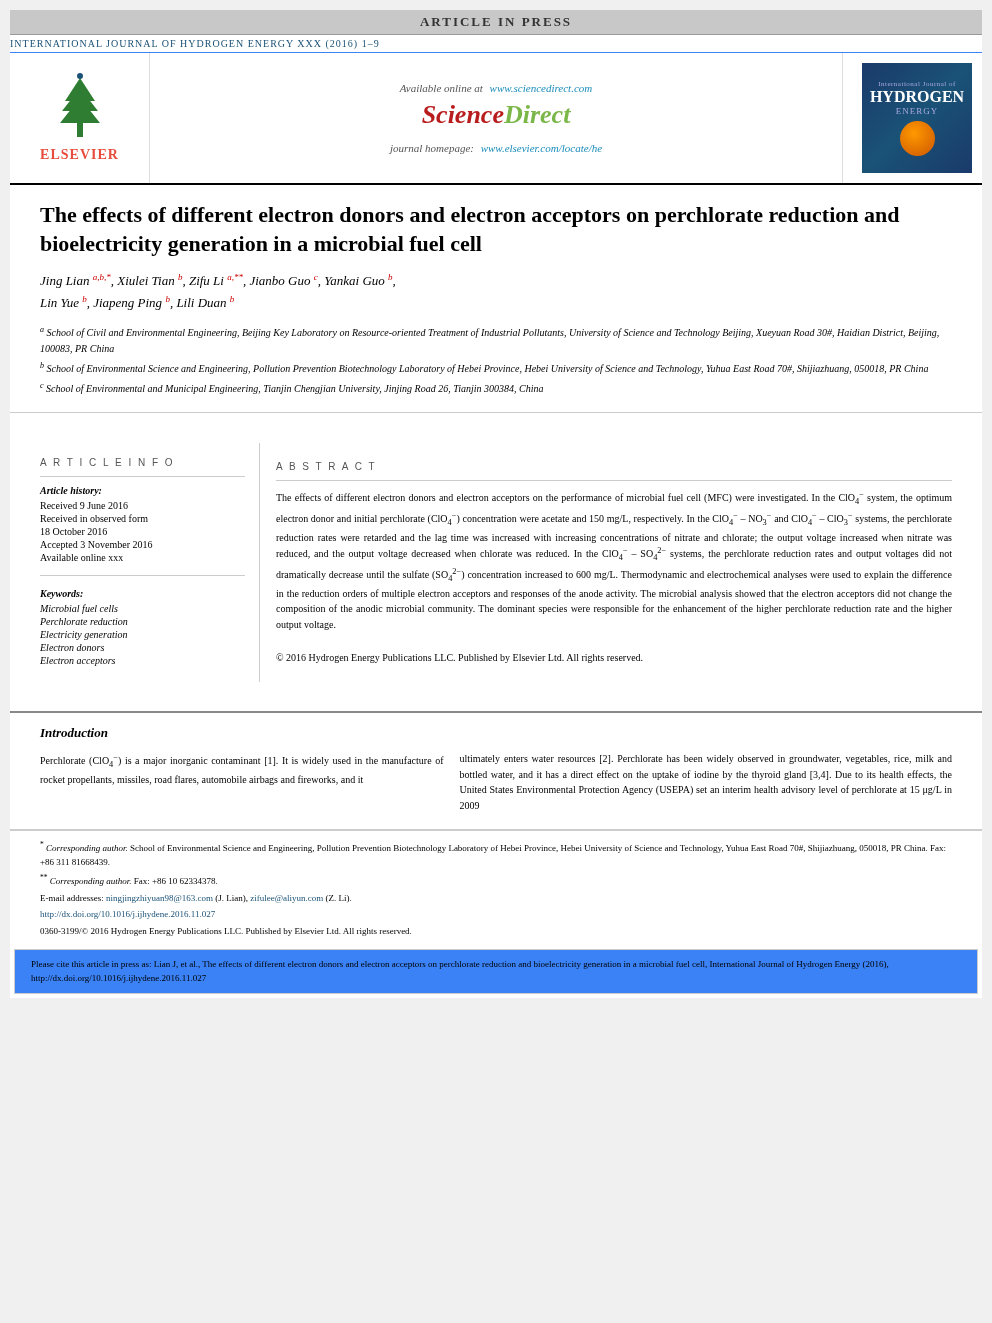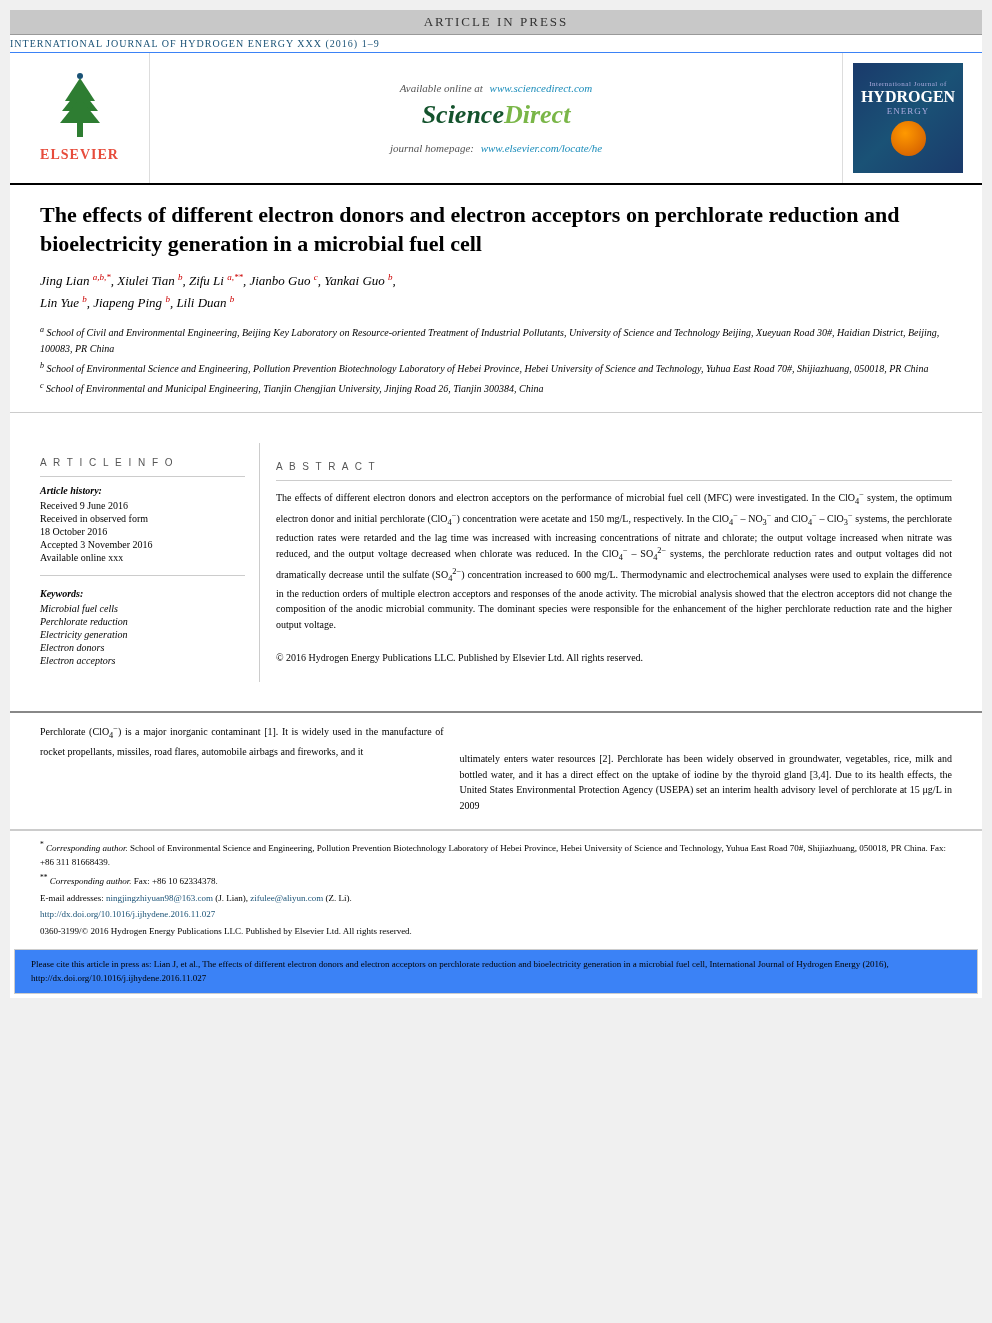--- a/index.html
+++ b/index.html
@@ -15,21 +15,21 @@
       background: white;
       position: relative;
     }
     
     .aip-banner {
       background: #c8c8c8;
       text-align: center;
       padding: 4px 0;
       font-size: 13px;
       letter-spacing: 2px;
-      font-weight: normal;
+      font-weight: bold;
       color: #333;
       border-bottom: 1px solid #999;
     }
     
     .journal-header {
       text-align: left;
       padding: 3px 0;
       font-size: 10px;
       color: #1a5276;
       letter-spacing: 1px;
@@ -96,21 +96,21 @@
     .journal-home a {
       color: #1a8cba;
       text-decoration: none;
     }
     .hydrogen-logo {
       width: 140px;
       padding: 10px;
       border-left: 1px solid #ddd;
       display: flex;
       align-items: center;
-      justify-content: flex-start;
+      justify-content: flex-end;
     }
     .hydrogen-box {
       background: linear-gradient(135deg, #1a3a6b 0%, #1a5276 50%, #1a3a6b 100%);
       width: 110px;
       height: 110px;
       display: flex;
       flex-direction: column;
       align-items: center;
       justify-content: center;
       color: white;
@@ -321,21 +321,21 @@
       </svg>
       <div class="elsevier-text">ELSEVIER</div>
     </div>
 
     <div class="center-info">
       <div class="available-online">
         <span>Available online at</span>
         <a href="#" style="color:#1a8cba; text-decoration:none; margin-left:4px;">www.sciencedirect.com</a>
       </div>
       <div class="sciencedirect-logo">
-        <span style="color:#14532d;">Science</span><span class="sd-green" style="color:#7ab648;">Direct</span>
+        <span style="color:#b91c1c;">Science</span><span class="sd-green" style="color:#7ab648;">Direct</span>
       </div>
       <div class="journal-home">
         <span>journal homepage:</span>
         <a href="#" style="color:#1a8cba; text-decoration:none; margin-left:4px;">www.elsevier.com/locate/he</a>
       </div>
     </div>
 
     <div class="hydrogen-logo">
       <div class="hydrogen-box">
         <div class="intl">International Journal of</div>
@@ -394,20 +394,21 @@
       <hr class="divider-line">
       <div class="abstract-text">
         The effects of different electron donors and electron acceptors on the performance of microbial fuel cell (MFC) were investigated. In the ClO<sub>4</sub><sup>−</sup> system, the optimum electron donor and initial perchlorate (ClO<sub>4</sub><sup>−</sup>) concentration were acetate and 150 mg/L, respectively. In the ClO<sub>4</sub><sup>−</sup> – NO<sub>3</sub><sup>−</sup> and ClO<sub>4</sub><sup>−</sup> – ClO<sub>3</sub><sup>−</sup> systems, the perchlorate reduction rates were retarded and the lag time was increased with increasing concentrations of nitrate and chlorate; the output voltage increased when nitrate was reduced, and the output voltage decreased when chlorate was reduced. In the ClO<sub>4</sub><sup>−</sup> – SO<sub>4</sub><sup>2−</sup> systems, the perchlorate reduction rates and output voltages did not dramatically decrease until the sulfate (SO<sub>4</sub><sup>2−</sup>) concentration increased to 600 mg/L. Thermodynamic and electrochemical analyses were used to explain the difference in the reduction orders of multiple electron acceptors and responses of the anode activity. The microbial analysis showed that the electron acceptors did not change the composition of the anodic microbial community. The dominant species were responsible for the enhancement of the higher perchlorate reduction rate and the higher output voltage.
       </div>
       <div class="copyright-notice">© 2016 Hydrogen Energy Publications LLC. Published by Elsevier Ltd. All rights reserved.</div>
     </div>
   </div>
 
   <div class="intro-section">
     <div class="intro-left">
+      <div class="intro-heading">Introduction</div>
       <div class="intro-para">
         Perchlorate (ClO<sub>4</sub><sup>−</sup>) is a major inorganic contaminant [1]. It is widely used in the manufacture of rocket propellants, missiles, road flares, automobile airbags and fireworks, and it
       </div>
     </div>
     <div class="intro-right">
       <div class="intro-para" style="margin-top:28px;">
         ultimately enters water resources [2]. Perchlorate has been widely observed in groundwater, vegetables, rice, milk and bottled water, and it has a direct effect on the uptake of iodine by the thyroid gland [3,4]. Due to its health effects, the United States Environmental Protection Agency (USEPA) set an interim health advisory level of perchlorate at 15 μg/L in 2009
       </div>
     </div>
   </div>

